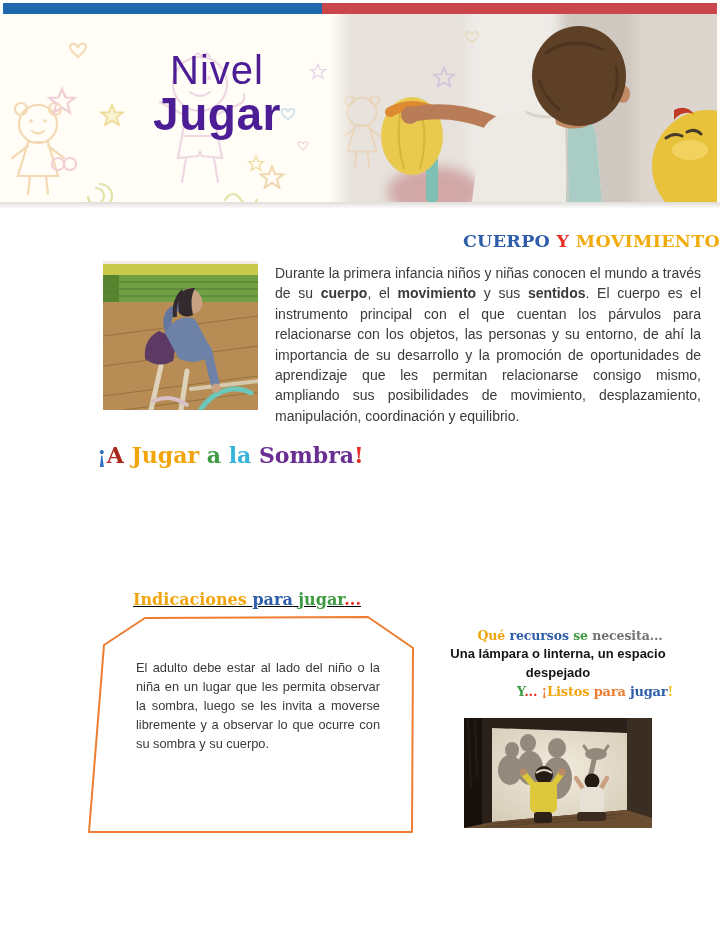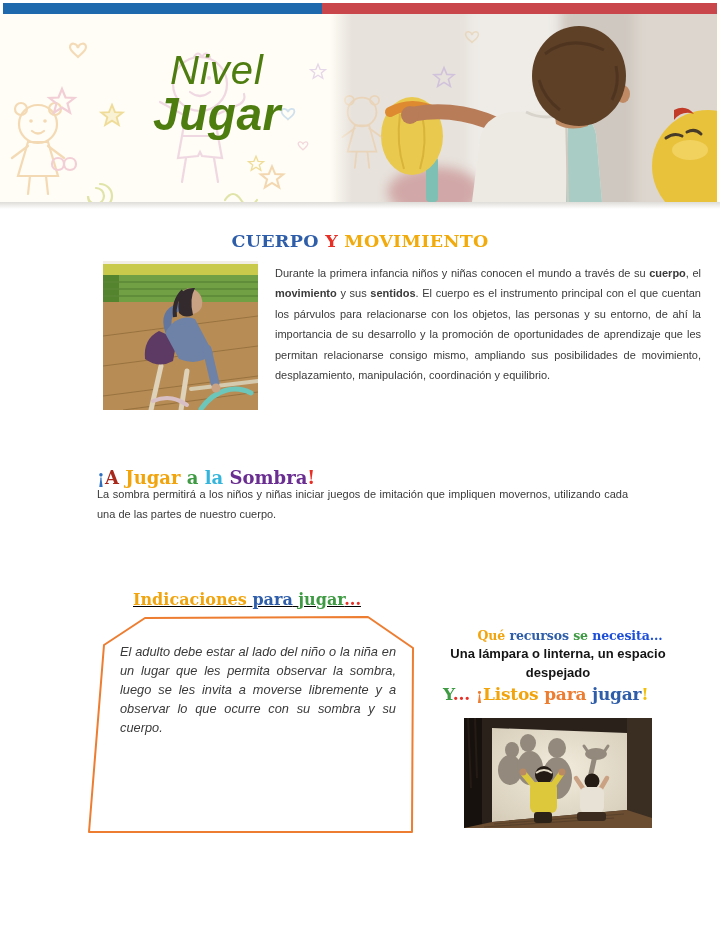--- a/index.html
+++ b/index.html
@@ -14,42 +14,42 @@
   .doodles{position:absolute;left:0;top:0;width:332px;height:188px;}
   .brand{position:absolute;left:117px;top:34px;width:200px;text-align:center;z-index:2;}
   .brand-line1{font-size:40px;line-height:44px;font-weight:400;letter-spacing:1px;}
   .brand-line2{font-size:46px;line-height:48px;font-weight:800;letter-spacing:.5px;margin-top:-2px;}
   .header-photo{position:absolute;left:330px;top:0;width:387px;height:188px;overflow:hidden;}
   .header-shadow{position:absolute;top:202px;left:0;width:720px;height:7px;
                  background:linear-gradient(rgba(110,100,80,.22),rgba(0,0,0,0));}
 
   
   .slab{font-family:"DejaVu Serif","Liberation Serif",serif;font-weight:bold;margin:0;}
-  .title-main{position:absolute;top:231px;left:0;width:720px;text-align:center;
+  .title-main{position:absolute;top:231px;left:0;width:720px;text-align:right;
               font-size:17.5px;line-height:20px;letter-spacing:.3px;}
-  .sombra-heading{position:absolute;left:97px;top:467px;font-size:18px;}
+  .sombra-heading{position:absolute;left:97px;top:442px;font-size:22px;}
   .indicaciones-heading{position:absolute;left:133px;top:590px;font-size:16px;text-decoration:underline;}
   .recursos-heading{position:absolute;left:443px;top:628px;width:230px;text-align:center;
                     font-size:12.5px;letter-spacing:-.1px;}
-  .listos-heading{position:absolute;left:443px;top:684px;width:230px;text-align:left;
-                  font-size:17px;letter-spacing:-.2px;}
-
-  
-  .body-text{font-size:11px;line-height:20.4px;text-align:justify;color:#3a3a3a;margin:0;}
+  .listos-heading{position:absolute;left:443px;top:684px;width:230px;text-align:right;
+                  font-size:13px;letter-spacing:-.2px;}
+
+  
+  .body-text{font-size:14px;line-height:20.4px;text-align:justify;color:#3a3a3a;margin:0;}
   .intro-photo{position:absolute;left:103px;top:261px;width:155px;height:149px;overflow:hidden;}
   .intro-text{position:absolute;left:275px;top:263px;width:426px;}
   .sombra-text{position:absolute;left:97px;top:484px;width:531px;}
   .sombra-text p{margin:0;}
 
   
   .instruction-box{position:absolute;left:88px;top:616px;width:327px;height:218px;}
   .box-shape{position:absolute;left:0;top:0;width:327px;height:218px;}
   .box-text{position:absolute;left:32px;top:26px;width:276px;font-size:12.8px;line-height:19px;
             text-align:justify;color:#3a3a3a;}
-  .box-text p{margin:0;font-style:italic;}
+  .box-text p{margin:16px;}
 
   
   .recursos-text{position:absolute;left:443px;top:645px;width:230px;text-align:center;
                  font-weight:bold;font-size:13px;line-height:18.5px;color:#141414;margin:0;}
   .shadow-photo{position:absolute;left:464px;top:718px;width:188px;height:110px;overflow:hidden;}
 </style>
 </head>
 <body>
 
 <div class="page">
@@ -115,21 +115,21 @@
           </g>
           <g stroke="#c6d06a">
             <path d="M100 170 a12 12 0 1 1 -12 12 a8 8 0 1 0 8,-8"></path>
           </g>
           <g stroke="#c6d06a">
             <path d="M225 186 q8 -12 16 0 q8 12 16 0"></path>
           </g>
         </g>
       </svg>
 
-      <div class="brand" style="color: #4d7c0f; font-style: italic;">
+      <div class="brand" style="color: #4c1d95;">
         <div class="brand-line1">Nivel</div>
         <div class="brand-line2">Jugar</div>
       </div>
 
       <div class="header-photo">
         <svg viewBox="0 0 387 188" width="387" height="188">
           <defs>
             <filter id="blur1">
                 <feGaussianBlur stdDeviation="6"></feGaussianBlur>
               </filter>
@@ -230,35 +230,34 @@
           <path d="M80 30 Q70 40 72 56" stroke="#332a2e" stroke-width="4" fill="none"></path>
         </g>
       </svg>
     </div>
 
     <p class="body-text intro-text"><span>Durante la primera infancia niños y niñas conocen el mundo a través de su </span><span style="font-weight: bold;">cuerpo</span><span>, el </span><span style="font-weight: bold;">movimiento</span><span> y sus </span><span style="font-weight: bold;">sentidos</span><span>. El cuerpo es el instrumento principal con el que cuentan los párvulos para relacionarse con los objetos, las personas y su entorno, de ahí la importancia de su desarrollo y la promoción de oportunidades de aprendizaje que les permitan relacionarse consigo mismo, ampliando sus posibilidades de movimiento, desplazamiento, manipulación, coordinación y equilibrio.</span></p>
 
     <h2 class="slab sombra-heading"><span style="color: rgb(46, 111, 192);">¡</span><span style="color: rgb(168, 41, 28);">A</span><span> </span><span style="color: rgb(242, 164, 12);">Jugar</span><span> </span><span style="color: rgb(63, 155, 67);">a</span><span> </span><span style="color: rgb(53, 181, 220);">la</span><span> </span><span style="color: rgb(106, 45, 145);">Sombra</span><span style="color: rgb(232, 47, 38);">!</span></h2>
 
     <div class="body-text sombra-text">
-      <p>La sombra permitirá a los niños y niñas iniciar juegos de imitación que impliquen movernos, utilizando cada una de las partes de nuestro cuerpo.</p>
     </div>
 
     <h3 class="slab indicaciones-heading"><span style="color: rgb(242, 164, 12);">Indicaciones</span><span> </span><span style="color: rgb(46, 93, 169);">para</span><span> </span><span style="color: rgb(63, 155, 67);">jugar</span><span style="color: rgb(232, 47, 38);">...</span></h3>
 
     <div class="instruction-box">
       <svg class="box-shape" viewBox="0 0 327 218">
         <polygon points="57,2 280,1 325,32 324,216 1,216 16,29" fill="#ffffff" stroke-width="2" stroke-linejoin="round" stroke="#ed7d31"></polygon>
       </svg>
       <div class="box-text">
         <p>El adulto debe estar al lado del niño o la niña en un lugar que les permita observar la sombra, luego se les invita a moverse libremente y a observar lo que ocurre con su sombra y su cuerpo.</p>
       </div>
     </div>
 
-    <h4 class="slab recursos-heading"><span style="color: rgb(242, 164, 12); margin-left: 24px;">Qué</span><span> </span><span style="color: rgb(46, 93, 169); text-align: right;">recursos</span><span> </span><span style="color: rgb(63, 155, 67);">se</span><span> </span><span style="color: #1d4ed8;">necesita...</span></h4>
+    <h4 class="slab recursos-heading"><span style="color: rgb(242, 164, 12); margin-left: 24px;">Qué</span><span> </span><span style="color: rgb(46, 93, 169); text-align: right;">recursos</span><span> </span><span style="color: rgb(63, 155, 67);">se</span><span> </span><span style="color: #737373;">necesita...</span></h4>
     <p class="recursos-text">Una lámpara o linterna, un espacio despejado</p>
     <h4 class="slab listos-heading"><span style="color: rgb(63, 155, 67);">Y</span><span style="color: rgb(232, 47, 38);">...</span><span> </span><span style="color: rgb(237, 125, 49);">¡</span><span style="color: rgb(242, 164, 12);">Listos</span><span> </span><span style="color: rgb(237, 125, 49);">para</span><span> </span><span style="color: rgb(46, 93, 169);">jugar</span><span style="color: rgb(242, 192, 10);">!</span></h4>
 
     <div class="shadow-photo">
       <svg viewBox="0 0 188 110" width="188" height="110">
         <defs>
           <radialGradient id="wallLight" cx="0.5" cy="0.45" r="0.75">
             <stop offset="0" stop-color="#f2ecdd"></stop>
               <stop offset="1" stop-color="#d4cab6"></stop>
           </radialGradient>

